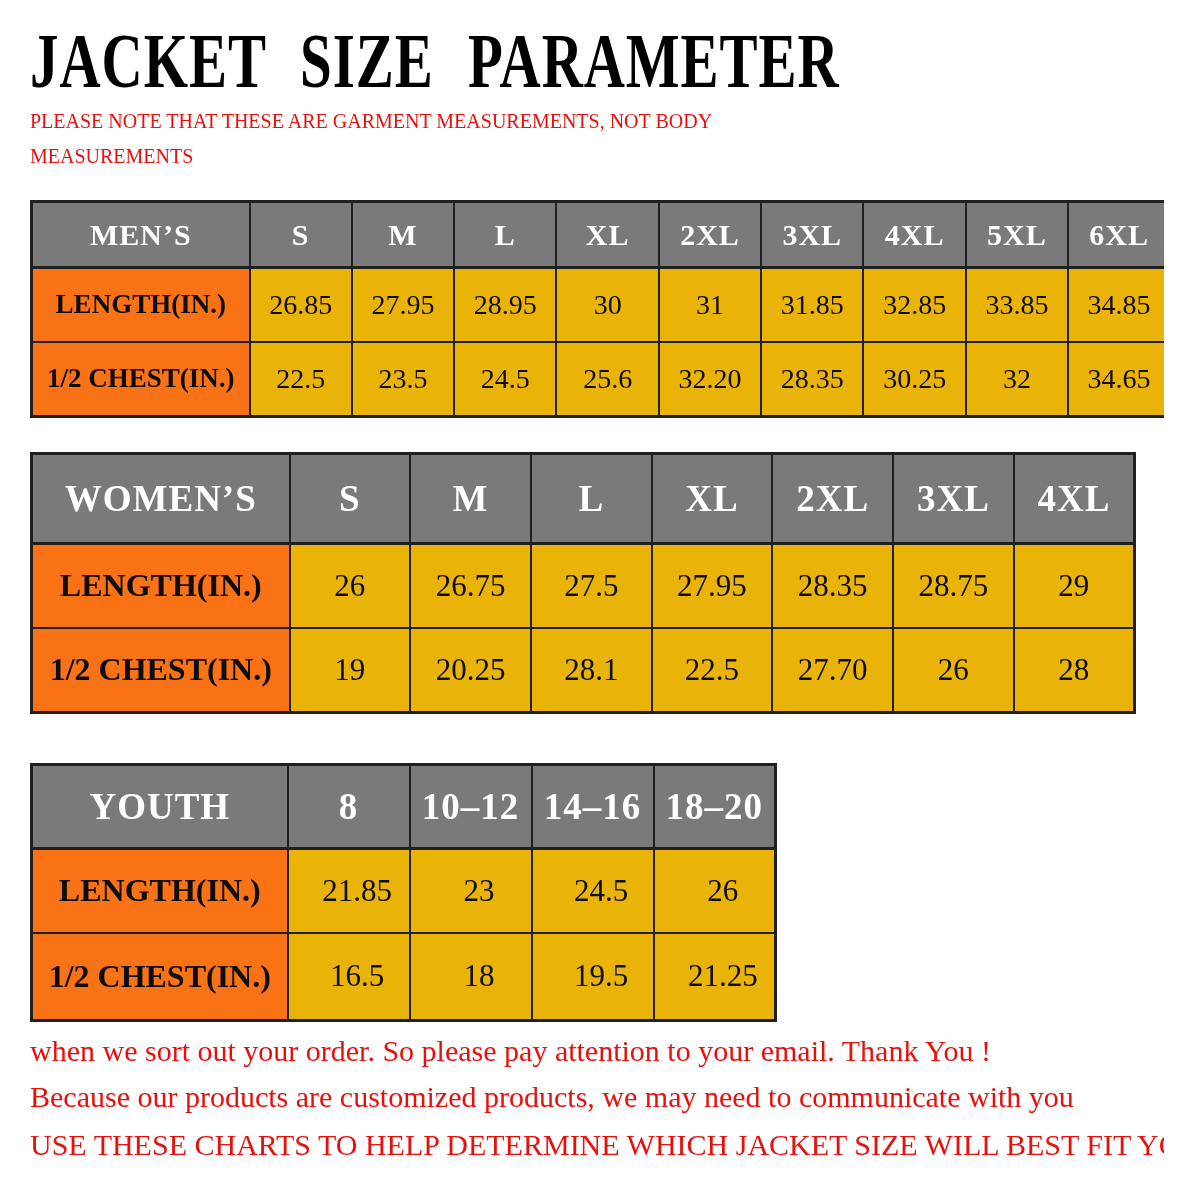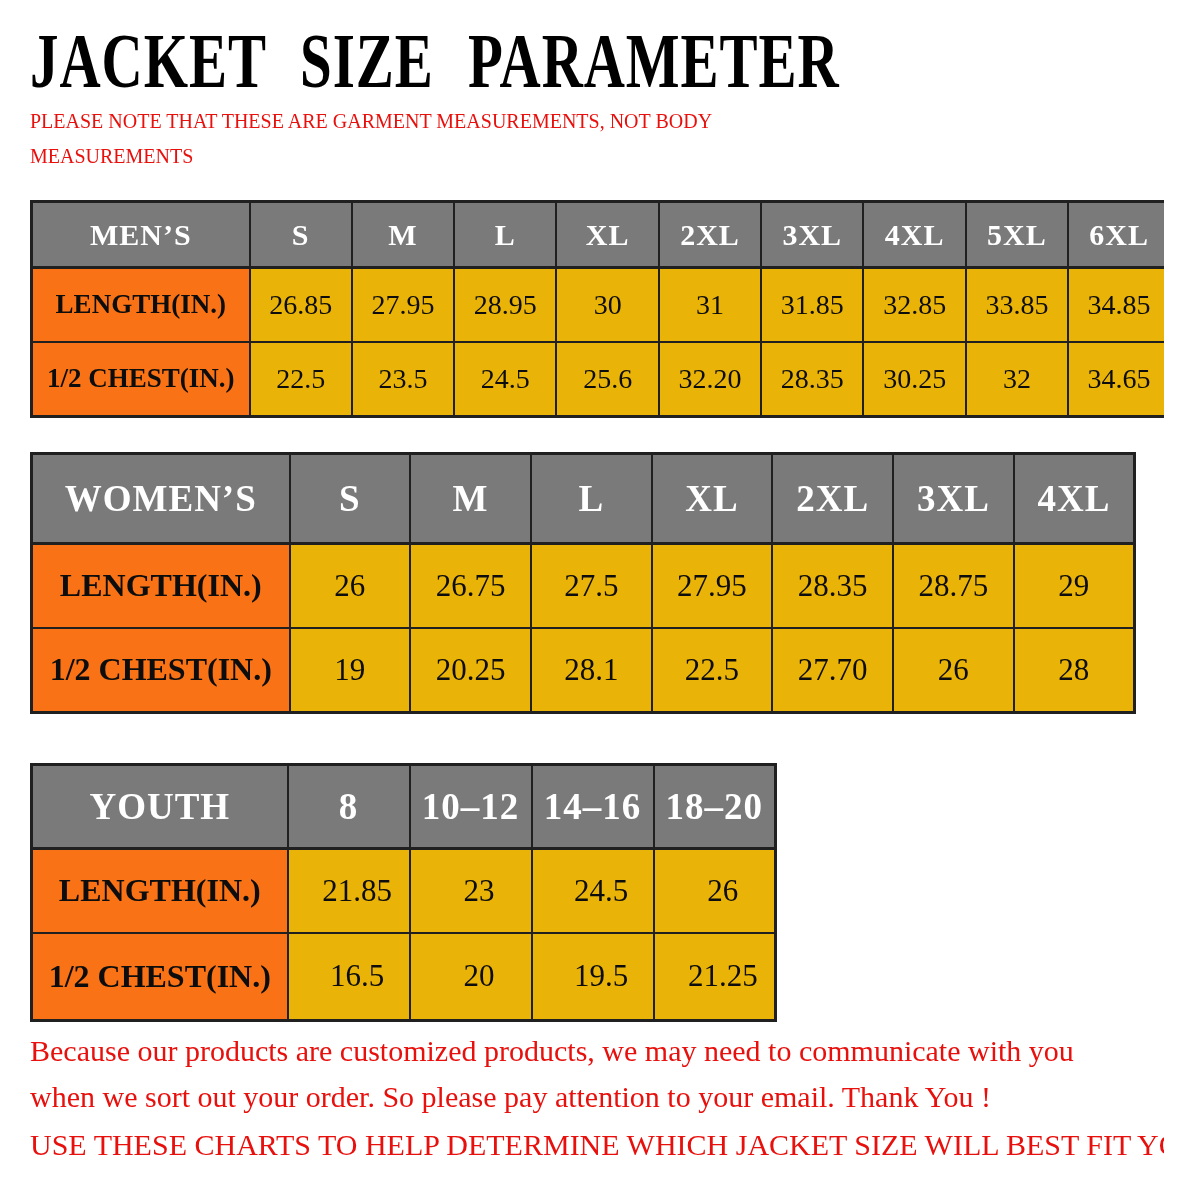--- a/index.html
+++ b/index.html
@@ -250,27 +250,27 @@
         <tr class="r1">
           <th>LENGTH(IN.)</th>
           <td>21.85</td>
           <td>23</td>
           <td>24.5</td>
           <td>26</td>
         </tr>
         <tr class="r2">
           <th>1/2 CHEST(IN.)</th>
           <td>16.5</td>
-          <td>20</td>
+          <td>18</td>
           <td>19.5</td>
           <td>21.25</td>
         </tr>
       </tbody>
     </table>
 
   <div class="footer-para">
+    <div>when we sort out your order. So please pay attention to your email. Thank You !</div>
     <div>Because our products are customized products, we may need to communicate with you</div>
-    <div>when we sort out your order. So please pay attention to your email. Thank You !</div>
   </div>
 
   <div class="footer-usage">USE THESE CHARTS TO HELP DETERMINE WHICH JACKET SIZE WILL BEST FIT YOU.</div>
 
 </div>
 
 </body></html>

